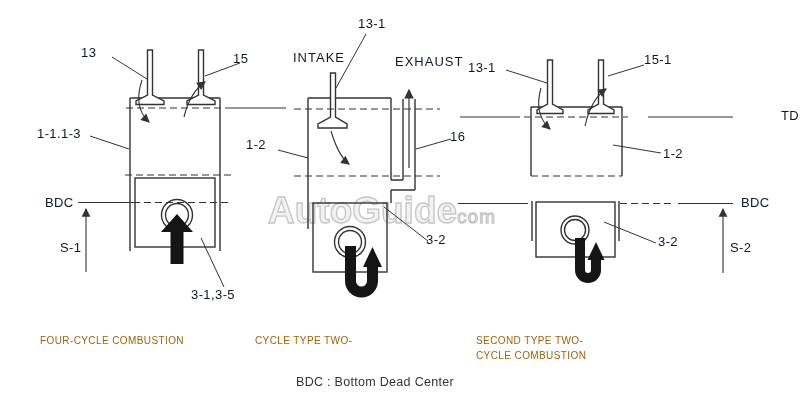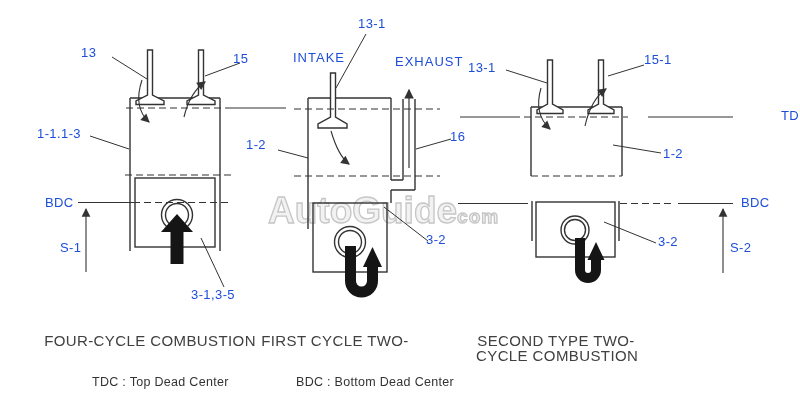--- a/index.html
+++ b/index.html
@@ -1,37 +1,37 @@
 <!DOCTYPE html>
 <html><head>
 <meta charset="utf-8">
 <style>
   html,body{margin:0;padding:0;background:#fff;}
   #stage{
     position:relative;width:800px;height:418px;background:#ffffff;overflow:hidden;
     font-family:"Liberation Sans","DejaVu Sans",sans-serif;color:#333;
   }
   .lbl{
-    position:absolute;font-size:13px;letter-spacing:.4px;color:#1d4ed8;
+    position:absolute;font-size:13px;letter-spacing:.4px;color:#0f172a;
     white-space:nowrap;line-height:13px;
   }
   .cap{
-    position:absolute;font-size:15px;letter-spacing:.4px;color:#404040;
-    text-align:center;line-height:15px;white-space:nowrap;
+    position:absolute;font-size:10px;letter-spacing:.4px;color:#a16207;
+    line-height:15px;white-space:nowrap;
   }
   .legend{
     position:absolute;font-size:12.5px;letter-spacing:.3px;color:#333;white-space:nowrap;
   }
   #watermark{
     position:absolute;left:268px;top:192px;white-space:nowrap;
     font-weight:bold;font-size:37px;line-height:37px;
     color:#f2f2f2;-webkit-text-stroke:1.3px #c6c6c6;letter-spacing:0px;
   }
   #watermark .suffix{
-    font-size:19px;font-weight:bold;vertical-align:baseline;letter-spacing:1px;
+    font-size:19px;font-weight:normal;vertical-align:baseline;letter-spacing:1px;
   }
   svg{position:absolute;left:0;top:0;}
 </style>
 </head>
 <body>
 
 <div id="stage">
 
   <div id="watermark"><span>AutoGuide</span><span class="suffix">com</span></div>
 
@@ -116,23 +116,22 @@
   <div class="lbl" style="left:781px;top:109px">TDC</div>
   <div class="lbl" style="left:663px;top:147px">1-2</div>
   <div class="lbl" style="left:741px;top:196px">BDC</div>
   <div class="lbl" style="left:658px;top:235px">3-2</div>
   <div class="lbl" style="left:730px;top:241px">S-2</div>
 
   <div class="cap" style="left:40px;top:333px;width:220px">
     <div>FOUR-CYCLE COMBUSTION</div>
   </div>
   <div class="cap" style="left:255px;top:333px;width:160px">
-    <div>FIRST CYCLE TWO-</div>
+    <div>CYCLE TYPE TWO-</div>
   </div>
   <div class="cap" style="left:476px;top:333px;width:160px">
     <div>SECOND TYPE TWO-</div>
     <div>CYCLE COMBUSTION</div>
   </div>
 
-  <div class="legend" style="left:92px;top:375px">TDC : Top Dead Center</div>
   <div class="legend" style="left:296px;top:375px">BDC : Bottom Dead Center</div>
 
 </div>
 
 </body></html>

